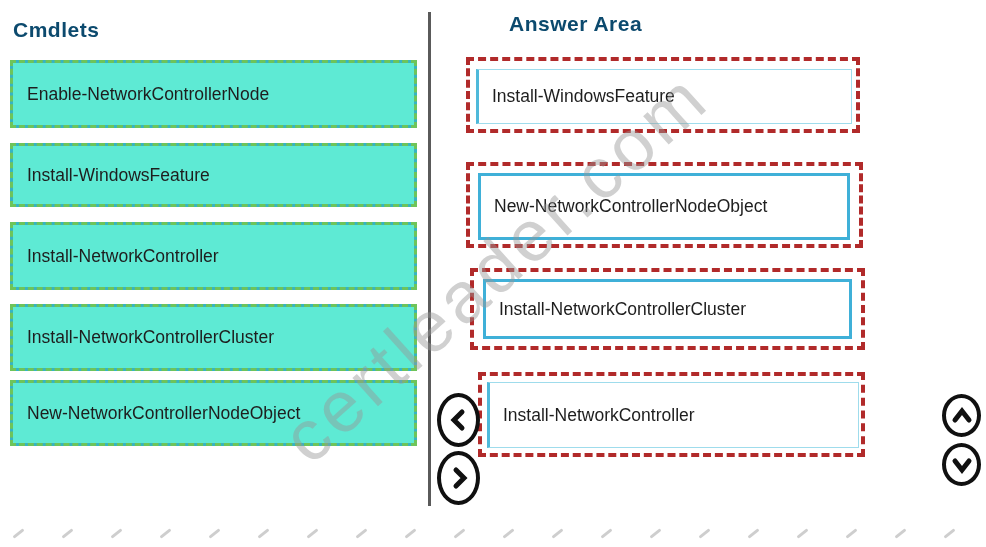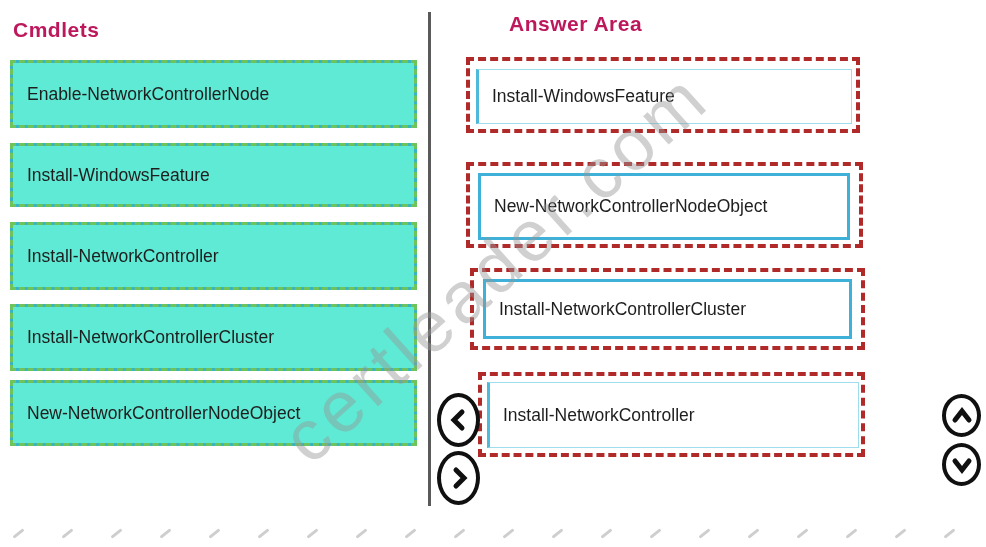--- a/index.html
+++ b/index.html
@@ -9,21 +9,21 @@
     background:#ffffff;
     position:relative;
     overflow:hidden;
   }
   .stage { position:absolute; inset:0; width:986px; height:547px; }
 
   .panel-title {
     position:absolute;
     font-size:21px;
     font-weight:bold;
-    color:#be185d;
+    color:#0c4a6e;
     letter-spacing:0.5px;
   }
   #cmdlets-title { left:13px; top:18px; }
   #answer-title  { left:509px; top:12px; }
 
   .divider {
     position:absolute;
     left:428px; top:12px;
     width:3px; height:494px;
     background:#5a5a5a;

